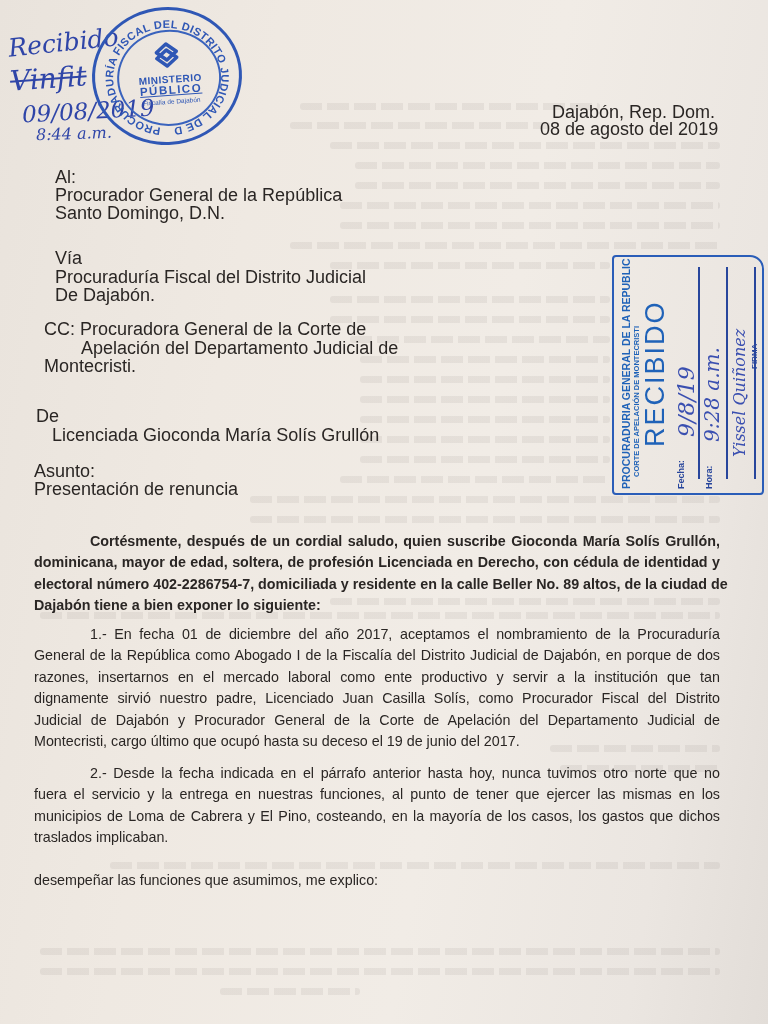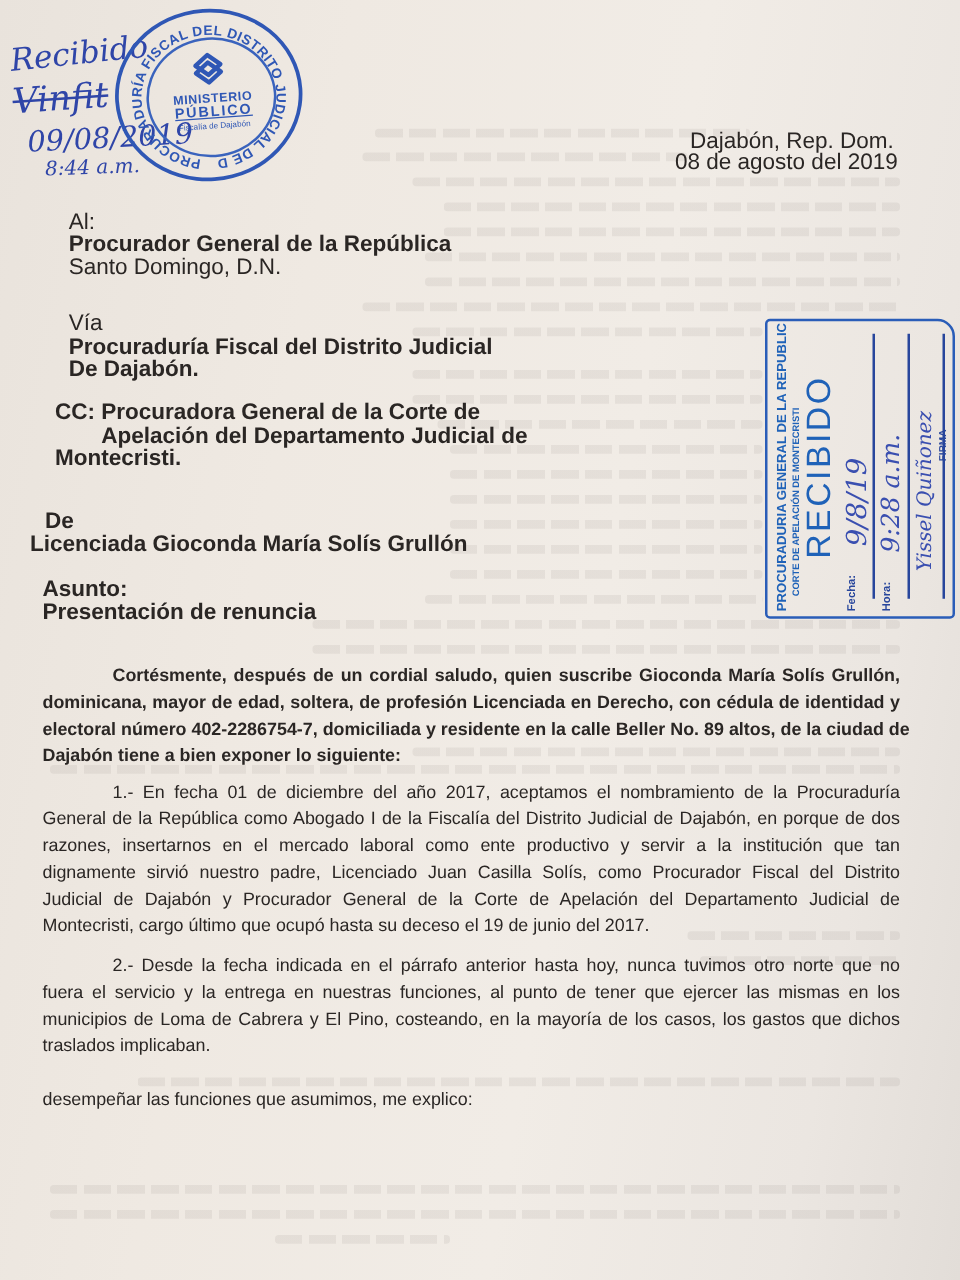--- a/index.html
+++ b/index.html
@@ -9,21 +9,21 @@
       color: #2a2624;
       background: linear-gradient(100deg, #e9e3dc 0%, #efe9e2 30%, #f1ece6 60%, #ebe6e1 85%, #e2ddd8 100%);
     }
     .page { position: absolute; inset: 0; }
     .bleed { position: absolute; left: 0; right: 0; top: 0; bottom: 0; pointer-events: none; }
     .bleed .ln {
       position: absolute; height: 7px; border-radius: 3px;
       background: repeating-linear-gradient(90deg, rgba(120,110,105,0.10) 0 22px, rgba(0,0,0,0) 22px 27px);
     }
     .txt { position: absolute; font-size: 18px; line-height: 21px; }
-    .b { font-weight: bold; text-align: center; }
+    .b { font-weight: normal; text-align: center; }
     .para { position: absolute; left: 34px; width: 686px; font-size: 14.3px; line-height: 21.4px; }
     .para .row { display: block; text-align: justify; text-align-last: justify; white-space: nowrap; }
     .para .row.end { text-align-last: left; }
     .para .row.indent { padding-left: 56px; }
 
     
     .seal {
       position: absolute; left: 92px; top: 7px; width: 150px; height: 138px;
       border-radius: 50%; border: 3px solid #2f57b5; box-sizing: border-box;
       transform: rotate(-4deg);
@@ -121,21 +121,21 @@
 
   <div class="txt" style="left:55px;top:248px;">Vía</div>
   <div class="txt b" style="left:55px;top:267px;">Procuraduría Fiscal del Distrito Judicial</div>
   <div class="txt b" style="left:55px;top:285px;">De Dajabón.</div>
 
   <div class="txt b" style="left:44px;top:319px;">CC: Procuradora General de la Corte de</div>
   <div class="txt b" style="left:33px;top:338px;margin-left:48px;">Apelación del Departamento Judicial de</div>
   <div class="txt b" style="left:44px;top:356px;">Montecristi.</div>
 
   <div class="txt b" style="left:36px;top:406px;">De</div>
-  <div class="txt b" style="left:24px;top:425px;">Licenciada Gioconda María Solís Grullón</div>
+  <div class="txt b" style="left:52px;top:425px;">Licenciada Gioconda María Solís Grullón</div>
 
   <div class="txt b" style="left:34px;top:461px;">Asunto:</div>
   <div class="txt b" style="left:34px;top:479px;">Presentación de renuncia</div>
 
   <div class="rstamp">
     <div class="vt" style="left:6px;top:232px;font-size:10.5px;">PROCURADURIA GENERAL DE LA REPUBLIC</div>
     <div class="vt" style="left:18px;top:220px;font-size:7.5px;">CORTE DE APELACIÓN DE MONTECRISTI</div>
     <div class="vt" style="left:26px;top:190px;font-size:27px;font-weight:normal;letter-spacing:2px;">RECIBIDO</div>
 
     <div class="line" style="left:84px;"></div>

